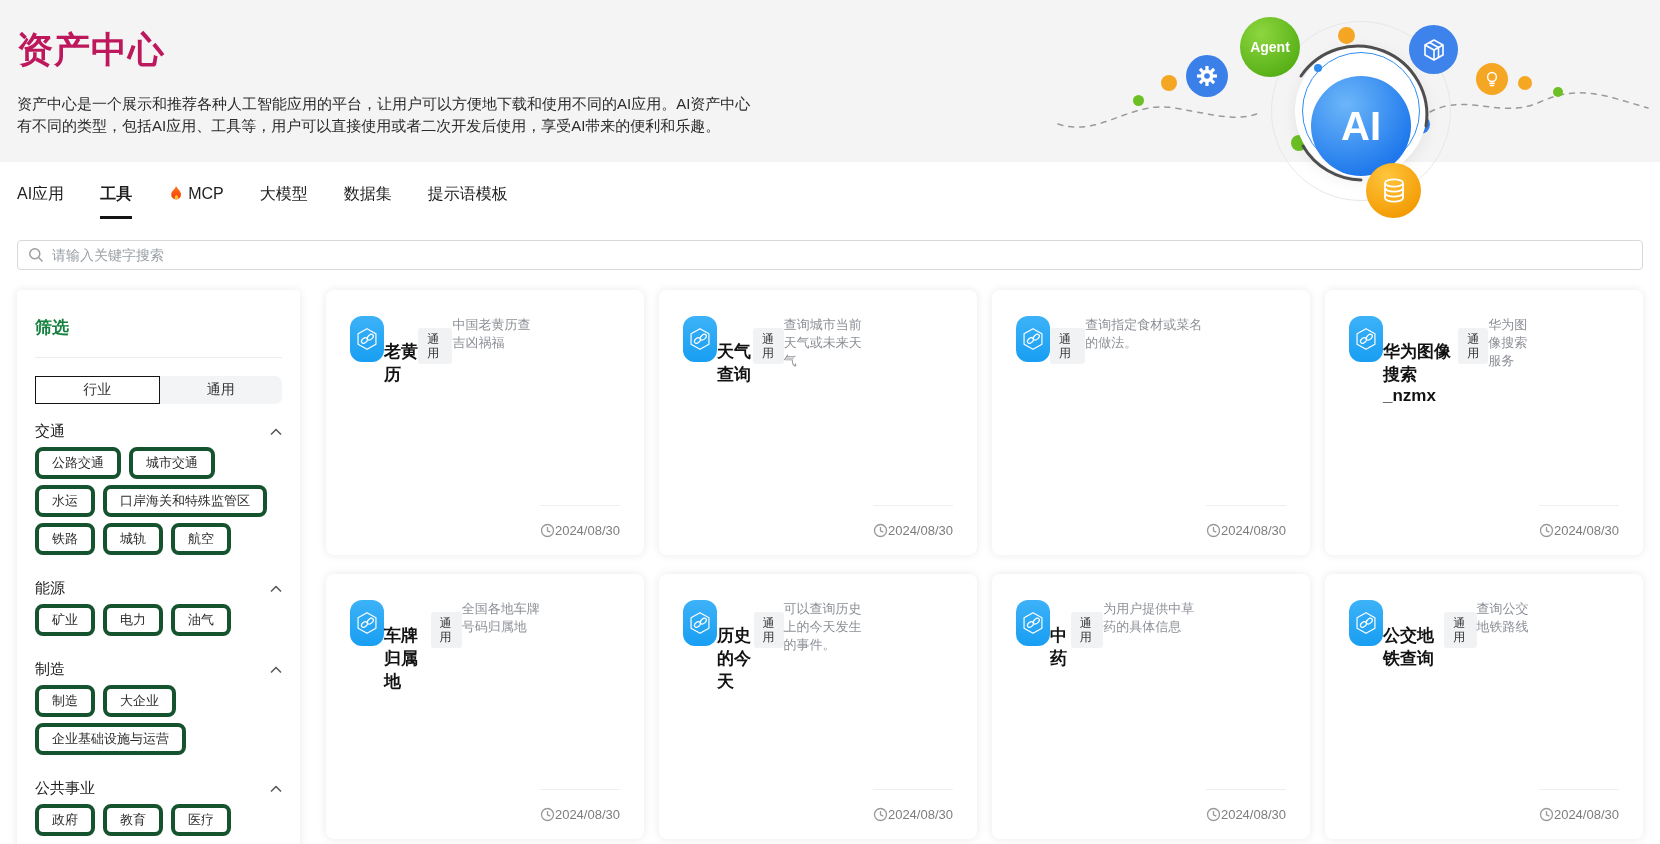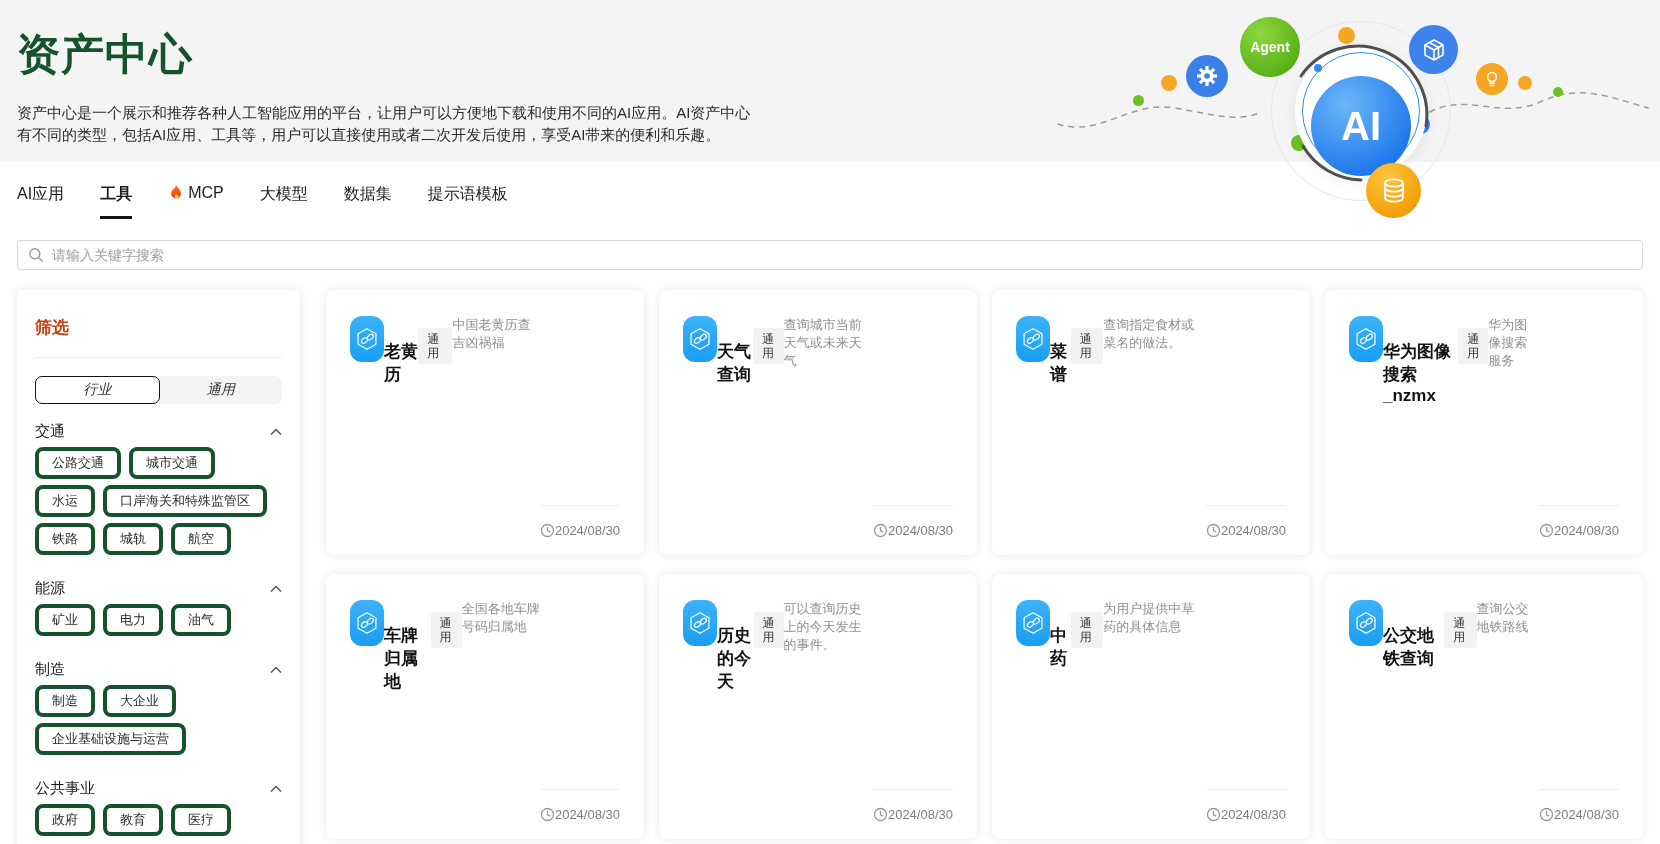--- a/index.html
+++ b/index.html
@@ -2,21 +2,21 @@
 <html><head>
 <meta charset="utf-8">
 <style>
   * { margin:0; padding:0; box-sizing:border-box; }
   html,body { width:1660px; height:844px; overflow:hidden; background:#fff;
     font-family:"Liberation Sans","DejaVu Sans",sans-serif; }
   .page { position:relative; width:1660px; height:844px; }
 
   
   .banner { height:162px; background:#f4f4f5; padding:26px 0 0 17px; }
-  .banner h1 { font-size:43px; font-weight:900; color:#14532d; letter-spacing:1px; }
+  .banner h1 { font-size:36px; font-weight:900; color:#be185d; letter-spacing:1px; }
   .banner .desc { margin-top:18px; max-width:745px; font-size:15px; line-height:22px; color:#2b2b2b; }
 
   
   .hero { position:absolute; left:1000px; top:0; width:660px; height:235px; z-index:1; pointer-events:none; }
   .hero .abs { position:absolute; }
   .dot { position:absolute; border-radius:50%; }
   .circle-badge { position:absolute; border-radius:50%; display:flex; align-items:center; justify-content:center; }
   .ring-outer { position:absolute; left:271px; top:21px; width:180px; height:180px; border-radius:50%; border:1px solid #e7e7e7; }
   .disc-white { position:absolute; left:295px; top:45px; width:132px; height:132px; border-radius:50%; background:#fff; box-shadow:0 4px 16px rgba(0,0,0,.07); }
   .ring-blue { position:absolute; left:302px; top:52px; width:118px; height:118px; border-radius:50%; border:1.5px solid #2f8df0; }
@@ -24,40 +24,40 @@
     background:radial-gradient(circle at 35% 28%, #6cb6f9, #1e78ec 75%);
     color:#fff; font-size:40px; font-weight:700; display:flex; align-items:center; justify-content:center; }
   .agent-badge { left:240px; top:17px; width:60px; height:60px;
     background:radial-gradient(circle at 35% 28%, #8ed63f, #54ae14 80%); color:#fff; font-size:14px; font-weight:bold; z-index:3; }
   .gear-badge { left:186px; top:55px; width:42px; height:42px; background:#3b7fe8; }
   .cube-badge { left:409px; top:25px; width:49px; height:49px; background:#3e82ec; }
   .db-badge   { left:366px; top:163px; width:55px; height:55px; background:radial-gradient(circle at 38% 25%, #ffc53d, #f29a02 80%); }
   .bulb-badge { left:476px; top:63px; width:32px; height:32px; background:#f5a623; }
 
   
-  .tabs { display:flex; align-items:flex-start; gap:36px; padding:22px 0 0 17px; height:56px; }
+  .tabs { display:flex; align-items:center; gap:36px; padding:22px 0 0 17px; height:56px; }
   .tab { font-size:16px; color:#1d1d1d; padding-bottom:14px; position:relative; cursor:pointer; display:flex; align-items:center; gap:5px; }
   .tab.active { font-weight:bold; }
   .tab.active::after { content:""; position:absolute; left:0; right:0; bottom:0; height:3px; background:#141414; }
 
   
   .search { margin:22px 17px 0; height:30px; border:1px solid #d8d8d8; border-radius:4px;
     display:flex; align-items:center; padding:0 10px; background:#fff; position:relative; z-index:2; }
   .search input { border:0; outline:none; flex:1; font-size:14px; color:#333; margin-left:8px; background:transparent; }
   .search input::placeholder { color:#9aa0a6; }
 
   
   .content { display:flex; margin:20px 17px 0; align-items:flex-start; }
 
   .filter-panel { width:283px; min-height:560px; background:#fff; box-shadow:0 0 10px rgba(0,0,0,.09);
     border-radius:4px; padding:26px 18px 20px; margin-right:26px; }
-  .filter-panel h2 { font-size:17px; font-weight:bold; color:#c2410c; }
+  .filter-panel h2 { font-size:17px; font-weight:bold; color:#15803d; }
   .fdivider { height:1px; background:#ececec; margin-top:18px; }
   .segmented { margin-top:18px; height:28px; background:#f3f4f5; border-radius:7px; display:flex; }
-  .seg { flex:1; display:flex; align-items:center; justify-content:center; font-size:14px; color:#333; cursor:pointer; border-radius:7px;font-style:italic; }
+  .seg { flex:1; display:flex; align-items:center; justify-content:center; font-size:14px; color:#333; cursor:pointer; border-radius:0; }
   .seg.selected { background:#fff; border:1px solid #141414; font-weight:500; }
   .fsection-head { margin-top:18px; display:flex; align-items:center; justify-content:space-between; font-size:15px; color:#1c1c1c; }
   .chips { margin-top:6px; display:flex; flex-wrap:wrap; }
   .chip { border:4px solid #14532d; border-radius:8px; padding:4px 13px; font-size:13px; color:#2b2b2b;
     margin:0 8px 6px 0; background:#fff; cursor:pointer; line-height:16px; }
 
   
   .cards { flex:1; display:grid; grid-template-columns:repeat(4,1fr); gap:19px 15px; }
   .card { background:#fff; border-radius:8px; box-shadow:0 0 10px rgba(0,0,0,.09); height:265px;
     padding:26px 24px 0; display:flex; flex-direction:row; cursor:pointer; }
@@ -314,21 +314,20 @@
       </article>
 
       <article class="card">
         <div class="app-icon">
           <svg width="34" height="34" viewBox="0 0 46 46" fill="none" stroke="#fff" stroke-width="1.6">
             <polygon points="23,9 35.1,16 35.1,30 23,37 10.9,30 10.9,16" stroke-linejoin="round"></polygon>
             <ellipse cx="19.5" cy="25" rx="4.6" ry="3" transform="rotate(-40 19.5 25)"></ellipse>
             <ellipse cx="27.5" cy="20.5" rx="4.6" ry="3" transform="rotate(-40 27.5 20.5)"></ellipse>
           </svg>
         </div>
-        <h3>菜谱</h3>
         <span class="badge">通用</span>
         <p class="cdesc">查询指定食材或菜名的做法。</p>
         <div class="card-footer">
           <svg width="15" height="15" viewBox="0 0 15 15" fill="none" stroke="#999" stroke-width="1.3">
             <circle cx="7.5" cy="7.5" r="6"></circle>
               <polyline points="7.5,4 7.5,7.8 10.3,9.2"></polyline>
           </svg>
           <span>2024/08/30</span>
         </div>
       </article>

